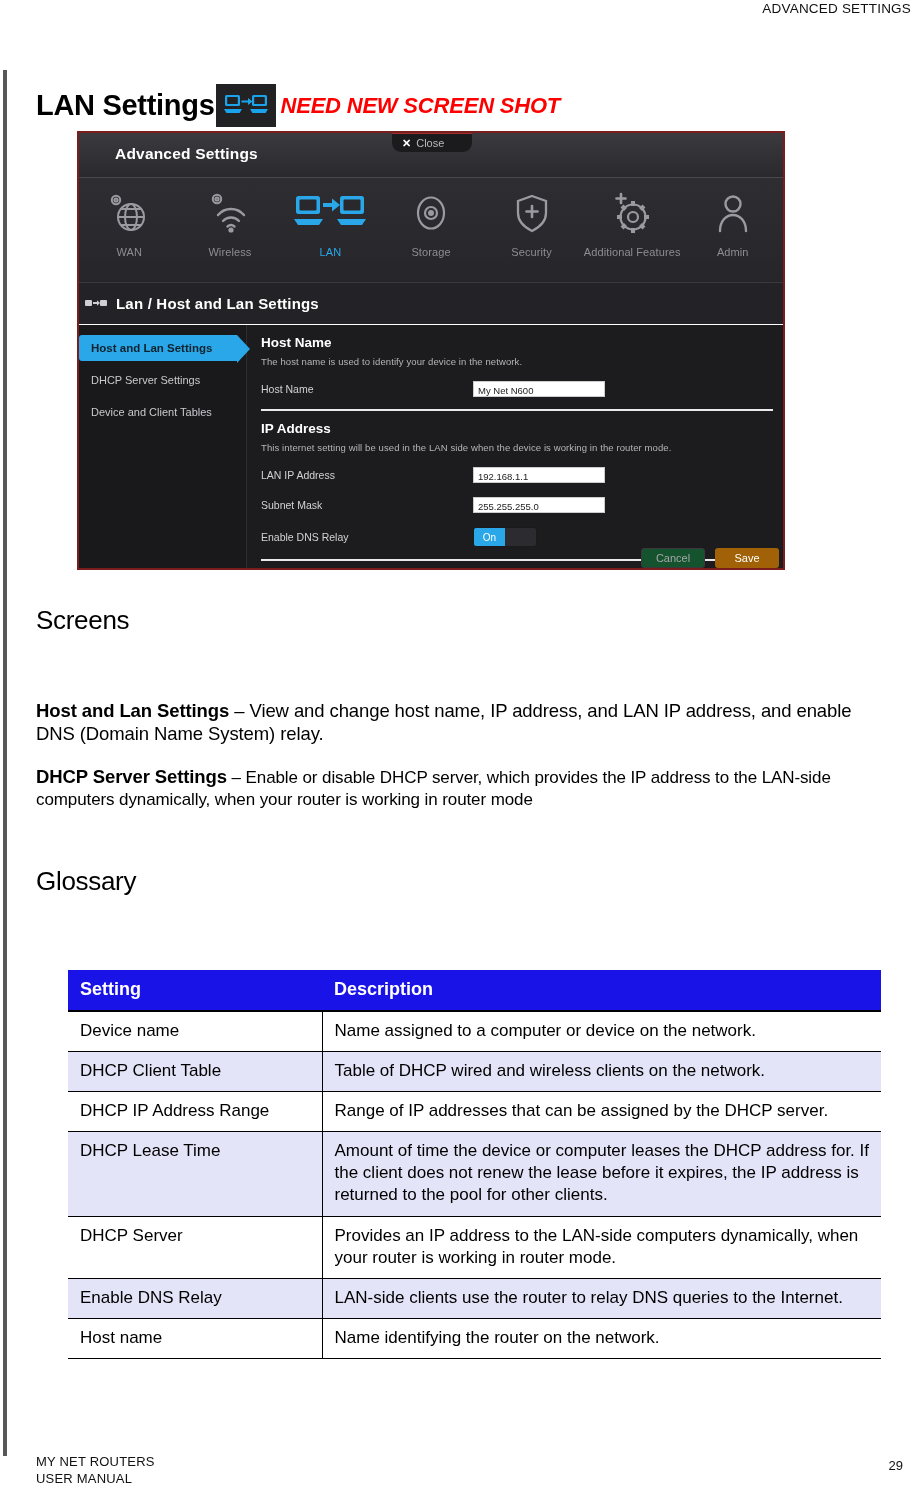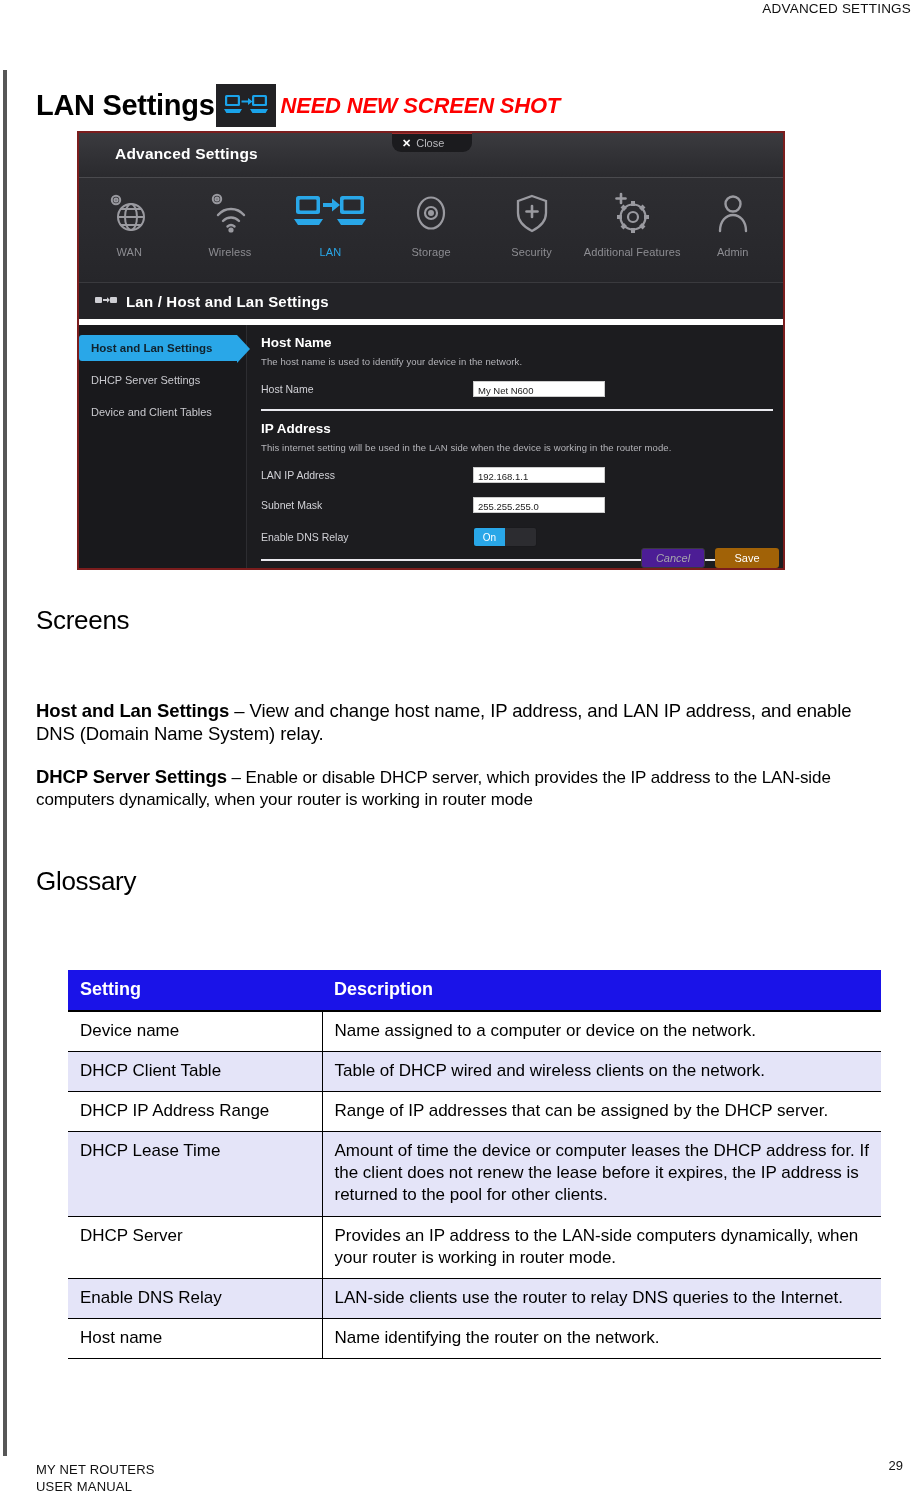--- a/index.html
+++ b/index.html
@@ -145,23 +145,23 @@
     font-size: 11px;
     margin-top: 7px;
     letter-spacing: 0.1px;
   }
   .nav-item.active { color: #29a7e8; }
 
   .crumb {
     height: 42px;
     display: flex;
     align-items: center;
-    padding-left: 16px;
+    padding-left: 6px;
     background: #232327;
-    border-bottom: 6px solid #ffffff;
+    border-bottom: 1px solid #ffffff;
   }
   .crumb .crumb-ico {
     margin-right: 9px;
     display: flex;
     align-items: center;
   }
   .crumb .crumb-text {
     font-size: 15px;
     font-weight: bold;
     color: #ffffff;
@@ -277,21 +277,21 @@
     justify-content: flex-end;
     gap: 10px;
     padding-right: 4px;
   }
   .btn {
     width: 64px; height: 20px;
     display: flex; align-items: center; justify-content: center;
     font-size: 11px;
     border-radius: 3px;
   }
-  .btn.cancel { background: #4c1d95; color: #a7a7ac; border: 1px solid #3a3a3e; font-style: italic; }
+  .btn.cancel { background: #14532d; color: #a7a7ac; border: 1px solid #3a3a3e; }
   .btn.save { background: #a16207; color: #ffffff; }
 
   
   h2.head {
     position: absolute;
     font-size: 26px;
     font-weight: normal;
     margin: 0;
     letter-spacing: -0.3px;
     color: #000;
@@ -334,21 +334,21 @@
     color: #000;
   }
   table.gloss td.c1 { width: 254px; border-right: 1.5px solid #000000; }
   table.gloss tr.alt td { background: #e4e4f8; }
   table.gloss thead tr th { border-bottom: 2px solid #000; }
   table.gloss tbody tr:last-child td { border-bottom: 1.5px solid #000000; }
 
   
   .footer-left {
     position: absolute;
-    left: 36px; bottom: 8px;
+    left: 36px; bottom: 16px;
     font-size: 13px;
     line-height: 1.35;
     letter-spacing: 0.2px;
     color: #111;
   }
   .footer-page {
     position: absolute;
     right: 10px; bottom: 31px;
     font-size: 13px;
     color: #111;

